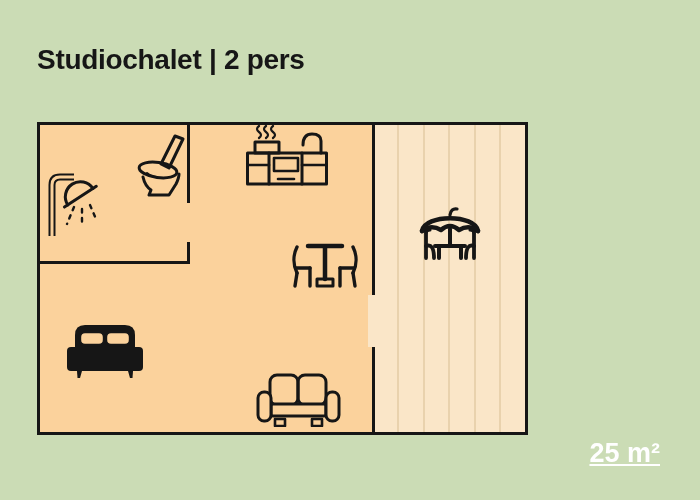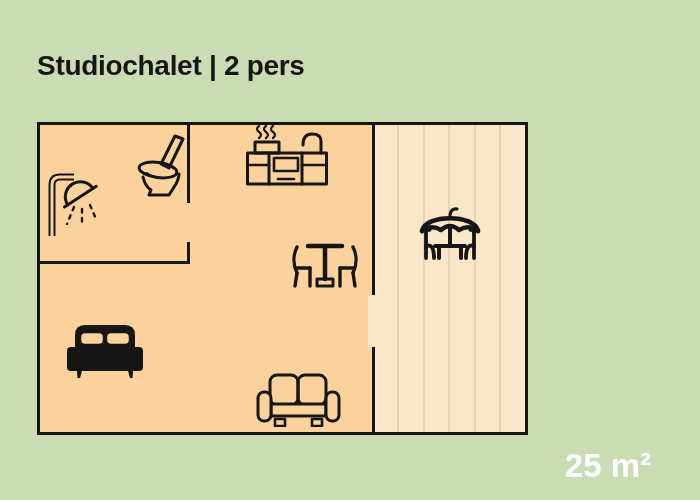--- a/index.html
+++ b/index.html
@@ -2,21 +2,21 @@
 <html style="--bg: #cbdcb5; --room: #fbd29c; --terrace: #fae6c8; --plank: #e9d2ad; --line: #161616; --area: #ffffff;"><head>
 <meta charset="utf-8">
 <style>
   html,body{margin:0;padding:0;}
   body{
     width:700px;height:500px;overflow:hidden;position:relative;
     background:var(--bg,#cbdcb5);
     font-family:"Liberation Sans", sans-serif;
   }
   .title{
-    position:absolute;left:37px;top:50px;margin:0;
+    position:absolute;left:37px;top:44px;margin:0;
     font-size:28px;font-weight:700;letter-spacing:-0.3px;
     color:var(--line,#161616);
   }
   .plan{
     position:absolute;left:37px;top:122px;width:485px;height:307px;
     background:var(--room,#fbd29c);
     border:3px solid var(--line,#161616);
   }
   .terrace{
     position:absolute;top:0;left:334px;width:151px;height:307px;
@@ -34,22 +34,22 @@
   .w-bath-h{left:0;top:136px;width:150px;height:3px;}
   .icon{position:absolute;}
   .i-shower{left:5px;top:45px;width:55px;height:70px;}
   .i-toilet{left:96px;top:8px;width:58px;height:64px;}
   .i-kitchen{left:205px;top:0px;width:84px;height:62px;}
   .i-dining{left:243px;top:114px;width:84px;height:53px;}
   .i-parasol{left:377px;top:80px;width:66px;height:55px;}
   .i-bed{left:27px;top:200px;width:76px;height:53px;}
   .i-sofa{left:215px;top:247px;width:87px;height:55px;}
   .area{
-    position:absolute;right:33px;top:431px;margin:16px;
-    font-size:33px;font-weight:700;color:var(--area,#ffffff);
+    position:absolute;right:33px;top:431px;margin:7px;
+    font-size:27px;font-weight:700;color:var(--area,#ffffff);text-decoration:underline;
   }
   svg *{vector-effect:non-scaling-stroke;}
 </style>
 </head>
 <body>
 
 <h1 class="title">Studiochalet | 2 pers</h1>
 
 <div class="plan">
 

